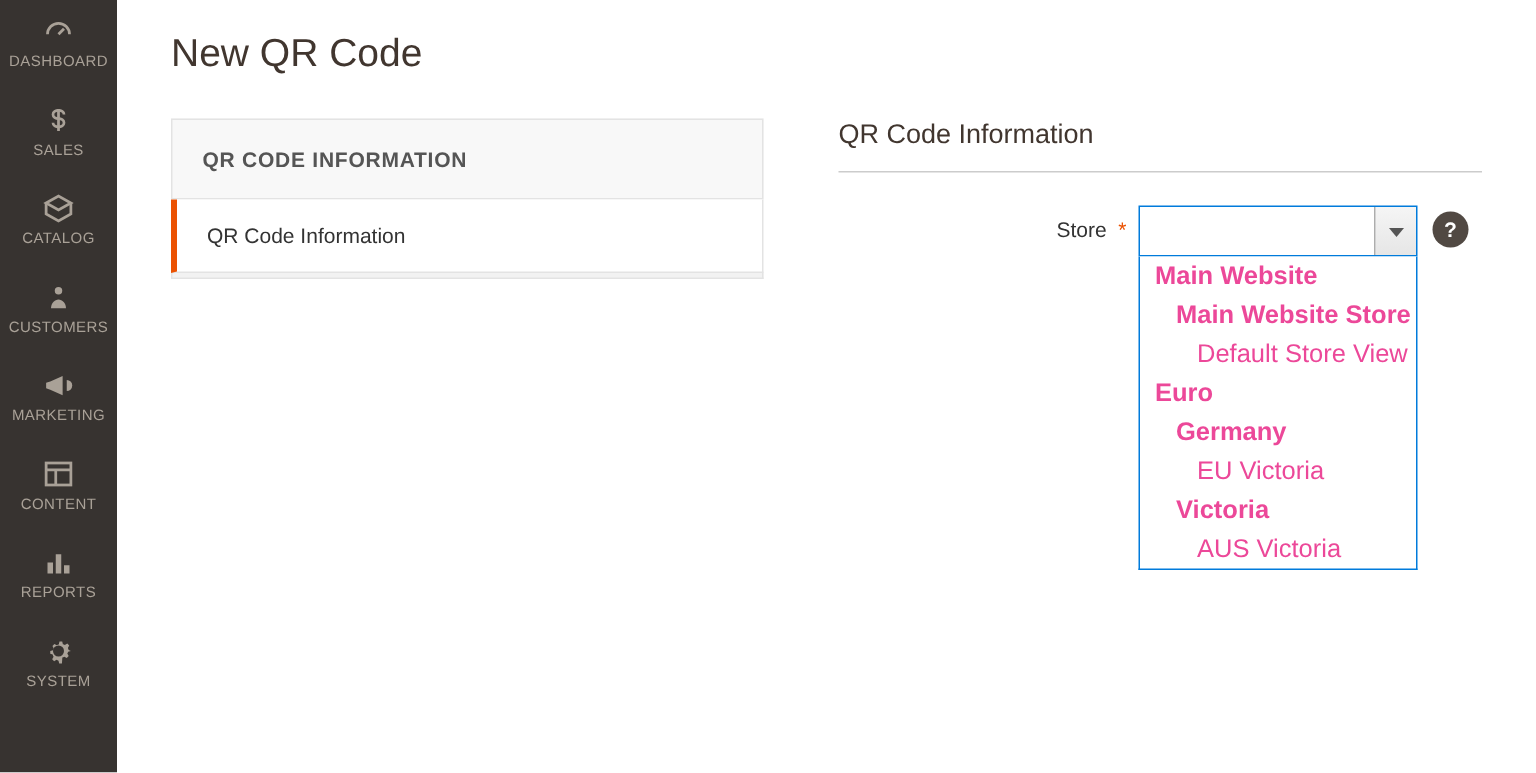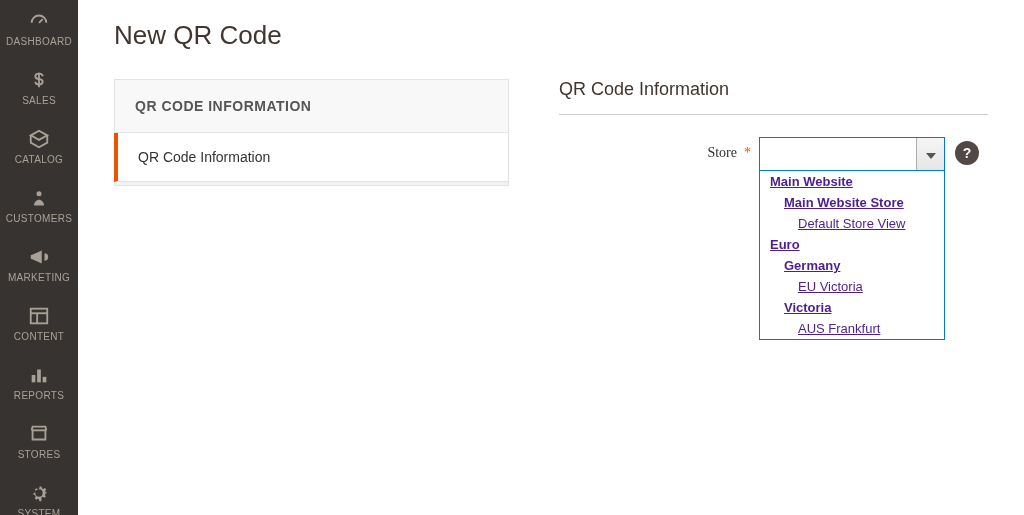--- a/index.html
+++ b/index.html
@@ -24,30 +24,30 @@
     .panel-header { background: #f8f8f8; border: 1px solid #e3e3e3; padding: 18px 20px; font-size: 14px; font-weight: 700; color: #555; letter-spacing: 0.5px; text-transform: uppercase; }
     .panel-item { border: 1px solid #e3e3e3; border-top: none; border-left: 4px solid #eb5202; padding: 16px 20px; font-size: 14px; color: #333; cursor: pointer; background:#fff; }
     .panel-spacer { height: 4px; background: #f2f2f2; border-left:1px solid #e3e3e3; border-right:1px solid #e3e3e3; border-bottom:1px solid #e3e3e3;}
 
     
     .form-panel { flex: 1; }
     .section-title { font-size: 18px; color: #41362f; font-weight: 400; margin-bottom: 14px; }
     .hr { border: none; border-top: 1px solid #ccc; margin-bottom: 22px; }
 
     .form-row { display: flex; align-items: flex-start; }
-    .field-label-wrap { width: 200px; text-align: right; padding-top: 8px; padding-right: 8px; font-size: 14px; color: #333; font-family: Liberation Serif, serif; }
+    .field-label-wrap { width: 200px; text-align: right; padding-top: 8px; padding-right: 8px; font-size: 14px; color: #333; }
     .field-label-wrap .star { color: #eb5202; }
 
     .select-wrap { position: relative; }
     .select-input { width: 186px; height: 34px; border: 1px solid #007bdb; background: #fff; display:flex; align-items:center; justify-content:flex-end; position:relative; }
     .select-toggle { width: 28px; height: 32px; border-left: 1px solid #adadad; background: linear-gradient(#f5f5f5,#e6e6e6); display:flex; align-items:center; justify-content:center; cursor:pointer; }
     .help { width: 24px; height: 24px; border-radius: 50%; background: #514943; color: #fff; display:inline-flex; align-items:center; justify-content:center; font-weight:700; font-size:14px; margin-left:10px; margin-top:4px; cursor:pointer; }
 
     .dropdown { position:absolute; top:34px; left:0; width:186px; border:1px solid #007bdb; border-top:none; background:#fff; }
-    .opt { font-size:13px; padding: 3px 10px; color:#4c1d95; cursor:pointer; white-space:nowrap;text-decoration:underline; }
+    .opt { font-size:17px; padding: 3px 10px; color:#ec4899; cursor:pointer; white-space:nowrap; }
     .lvl0 { font-weight:700; padding-left:10px; }
     .lvl1 { font-weight:700; padding-left:24px; }
     .lvl2 { font-weight:400; padding-left:38px; }
   </style>
 </head>
 <body>
 
 <div class="layout">
   <div class="sidebar">
     <div class="nav-item">
@@ -110,30 +110,20 @@
           <svg width="22" height="22" viewBox="0 0 24 24" fill="#a9a197">
             <rect x="4" y="12" width="4" height="8"></rect>
             <rect x="10" y="6" width="4" height="14"></rect>
             <rect x="16" y="14" width="4" height="6"></rect>
           </svg>
         </span>
       <span class="label">REPORTS</span>
     </div>
     <div class="nav-item">
       <span class="icon">
-          <svg width="22" height="22" viewBox="0 0 24 24" fill="none" stroke="#a9a197" stroke-width="2">
-            <path d="M4 8l1-4h14l1 4"></path>
-            <path d="M4 8h16"></path>
-            <path d="M5 8v10h14V8"></path>
-          </svg>
-        </span>
-      <span class="label">STORES</span>
-    </div>
-    <div class="nav-item">
-      <span class="icon">
           <svg width="22" height="22" viewBox="0 0 24 24" fill="#a9a197">
             <path d="M12 8a4 4 0 1 0 0 8 4 4 0 0 0 0-8zm9 4l-2 .5a7 7 0 0 1-.6 1.4l1 1.8-1.4 1.4-1.8-1a7 7 0 0 1-1.4.6L14.5 21h-2l-.5-2a7 7 0 0 1-1.4-.6l-1.8 1-1.4-1.4 1-1.8A7 7 0 0 1 7.8 14.5L6 14v-2l2-.5a7 7 0 0 1 .6-1.4l-1-1.8L9 6.9l1.8 1A7 7 0 0 1 12.2 7.3L12.7 5h2l.5 2a7 7 0 0 1 1.4.6l1.8-1L19.8 8l-1 1.8a7 7 0 0 1 .6 1.4L21 12z"></path>
           </svg>
         </span>
       <span class="label">SYSTEM</span>
     </div>
   </div>
 
   <div class="main">
     <h1 class="page-title">New QR Code</h1>
@@ -163,21 +153,21 @@
               </div>
             </div>
             <div class="dropdown" id="dd">
                 <div class="opt lvl0">Main Website</div>
                 <div class="opt lvl1">Main Website Store</div>
                 <div class="opt lvl2">Default Store View</div>
                 <div class="opt lvl0">Euro</div>
                 <div class="opt lvl1">Germany</div>
                 <div class="opt lvl2">EU Victoria</div>
                 <div class="opt lvl1">Victoria</div>
-                <div class="opt lvl2">AUS Frankfurt</div>
+                <div class="opt lvl2">AUS Victoria</div>
               </div>
           </div>
           <span class="help">?</span>
         </div>
       </div>
     </div>
   </div>
 </div>
 
 </body></html>

